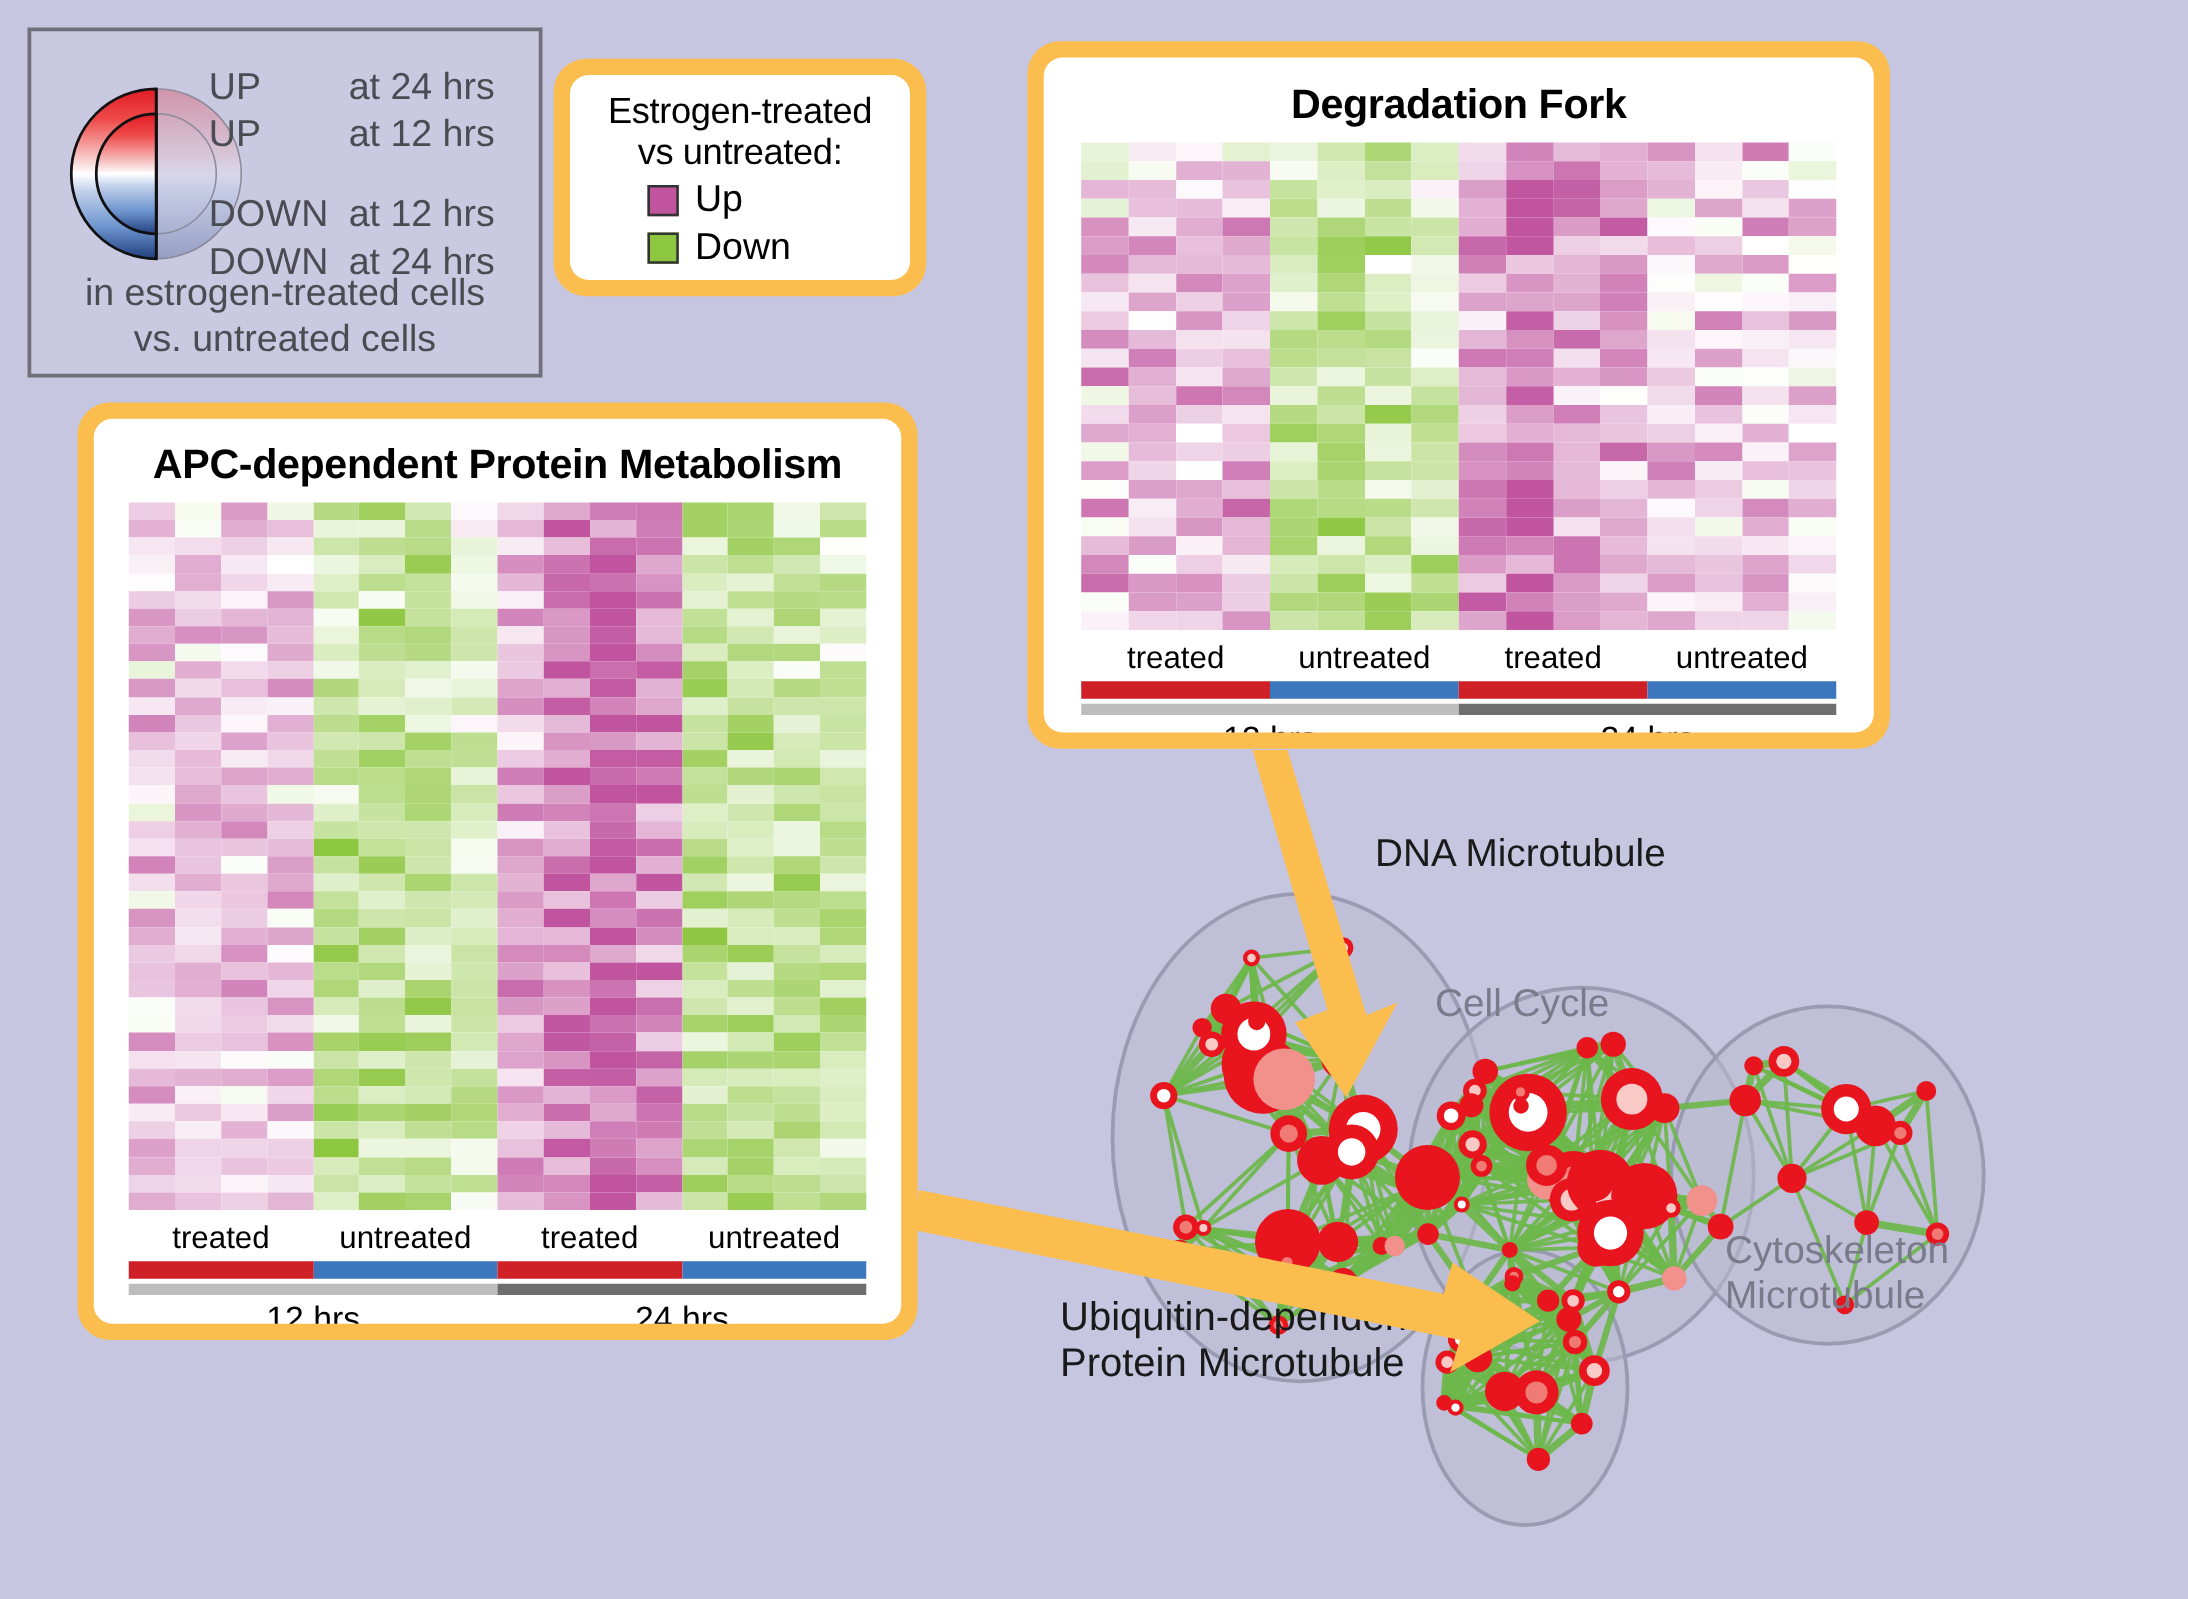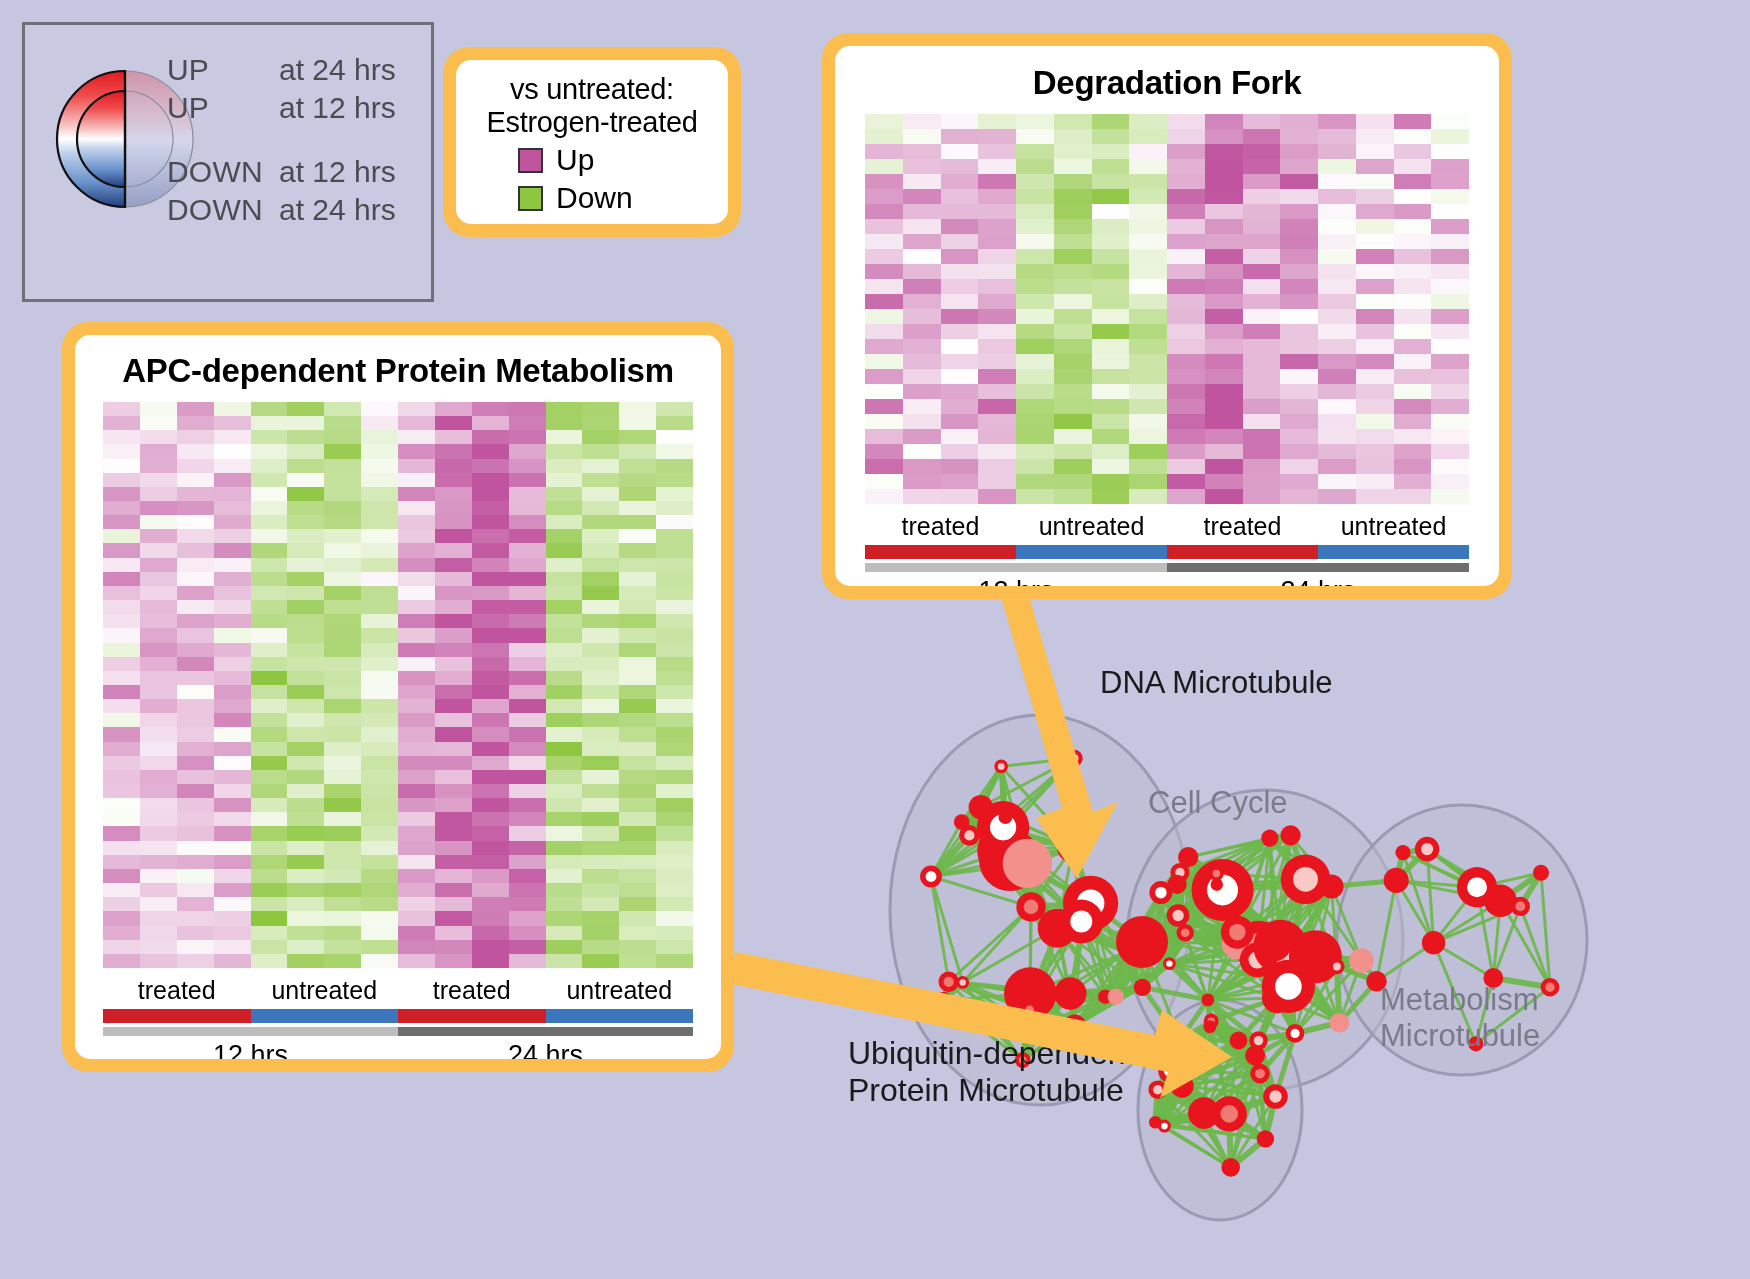--- a/index.html
+++ b/index.html
@@ -137,27 +137,31 @@
     </div>
     <div class="legend-row" style="left:142px; top:130px;">
       <span class="legend-dir" style="width:112px;">DOWN</span>
       <span class="legend-time">at 12 hrs</span>
     </div>
     <div class="legend-row" style="left:142px; top:168px;">
       <span class="legend-dir" style="width:112px;">DOWN</span>
       <span class="legend-time">at 24 hrs</span>
     </div>
 
+    <div id="legend-foot">
+      <div>in estrogen-treated cells</div>
+      <div>vs. untreated cells</div>
+    </div>
   </div>
 
   <div id="key-box" class="callout">
     <div class="callout-inner">
       <div id="key-title">
+        <div>Estrogen-treated</div>
         <div>vs untreated:</div>
-        <div>Estrogen-treated</div>
       </div>
       <div class="key-item">
         <span class="key-swatch" style="background:#c0549f"></span>
         <span class="key-label">Up</span>
       </div>
       <div class="key-item">
         <span class="key-swatch" style="background:#8dc63f"></span>
         <span class="key-label">Down</span>
       </div>
     </div>
@@ -2174,21 +2178,21 @@
           <circle cx="367.7" cy="479.7" r="9.3" fill="#e8151f"></circle>
           <circle cx="367.7" cy="479.7" r="4.7" fill="#f9c9c6"></circle>
           <circle cx="352.0" cy="332.0" r="26.0" fill="#e8151f"></circle>
           <circle cx="390.0" cy="430.0" r="12.0" fill="#e8151f"></circle>
         </g>
       </svg>
 
     <div class="net-label" id="label-dna">DNA Microtubule</div>
     <div class="net-label" id="label-cc">Cell Cycle</div>
     <div class="net-label" id="label-mt">
-      <div>Metabolism</div>
+      <div>Cytoskeleton</div>
       <div>Microtubule</div>
     </div>
     <div class="net-label" id="label-ubiq">
       <div>Ubiquitin-dependent</div>
       <div>Protein Microtubule</div>
     </div>
   </div>
 
   <svg id="arrows" style="position:absolute;left:0;top:0;width:1750px;height:1279px;pointer-events:none;">
 

